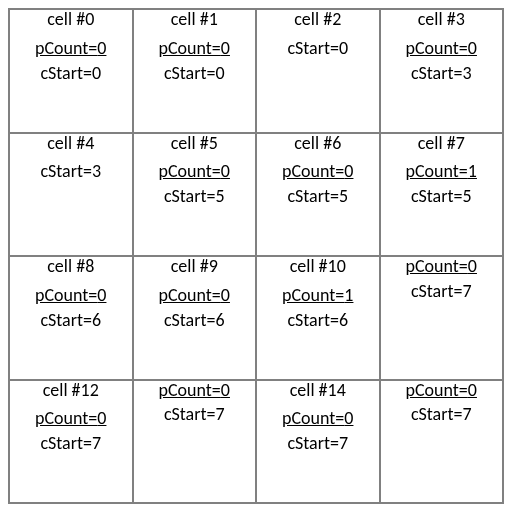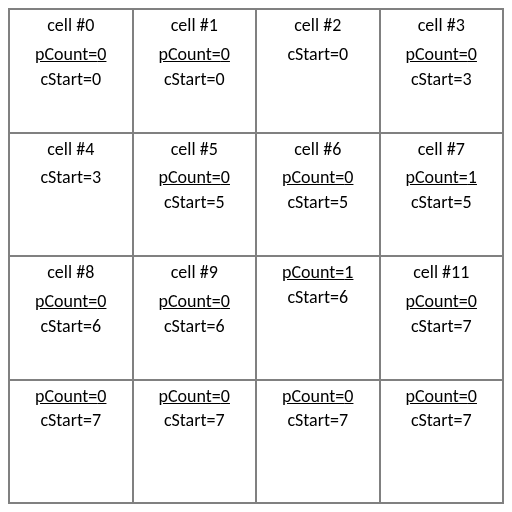--- a/index.html
+++ b/index.html
@@ -23,21 +23,20 @@
     border: 1px solid #808080;
     box-sizing: border-box;
   }
   .cell {
     border: 1px solid #808080;
     box-sizing: border-box;
     display: flex;
     flex-direction: column;
     align-items: center;
     justify-content: flex-start;
-    padding-top: 6px;
     font-size: 18px;
     line-height: 1.05;
     text-align: center;
   }
   .cell .label { margin-bottom: 10px; }
   .cell .pcount { margin-bottom: 6px; text-decoration: underline; }
   .cell .cstart { }
 </style>
 </head>
 <body>
@@ -96,41 +95,43 @@
     <div class="cstart"><span>cStart=</span><span>6</span></div>
   </div>
 
   <div class="cell">
     <div class="label"><span>cell #</span><span>9</span></div>
     <div class="pcount"><span>pCount=</span><span>0</span></div>
     <div class="cstart"><span>cStart=</span><span>6</span></div>
   </div>
 
   <div class="cell">
+    <div class="label"><span>cell #</span><span>10</span></div>
     <div class="pcount"><span>pCount=</span><span>1</span></div>
     <div class="cstart"><span>cStart=</span><span>6</span></div>
   </div>
 
   <div class="cell">
-    <div class="label"><span>cell #</span><span>11</span></div>
+    <div class="pcount"><span>pCount=</span><span>0</span></div>
+    <div class="cstart"><span>cStart=</span><span>7</span></div>
+  </div>
+
+  <div class="cell">
+    <div class="label"><span>cell #</span><span>12</span></div>
     <div class="pcount"><span>pCount=</span><span>0</span></div>
     <div class="cstart"><span>cStart=</span><span>7</span></div>
   </div>
 
   <div class="cell">
     <div class="pcount"><span>pCount=</span><span>0</span></div>
     <div class="cstart"><span>cStart=</span><span>7</span></div>
   </div>
 
   <div class="cell">
-    <div class="pcount"><span>pCount=</span><span>0</span></div>
-    <div class="cstart"><span>cStart=</span><span>7</span></div>
-  </div>
-
-  <div class="cell">
+    <div class="label"><span>cell #</span><span>14</span></div>
     <div class="pcount"><span>pCount=</span><span>0</span></div>
     <div class="cstart"><span>cStart=</span><span>7</span></div>
   </div>
 
   <div class="cell">
     <div class="pcount"><span>pCount=</span><span>0</span></div>
     <div class="cstart"><span>cStart=</span><span>7</span></div>
   </div>
 
 </div>

